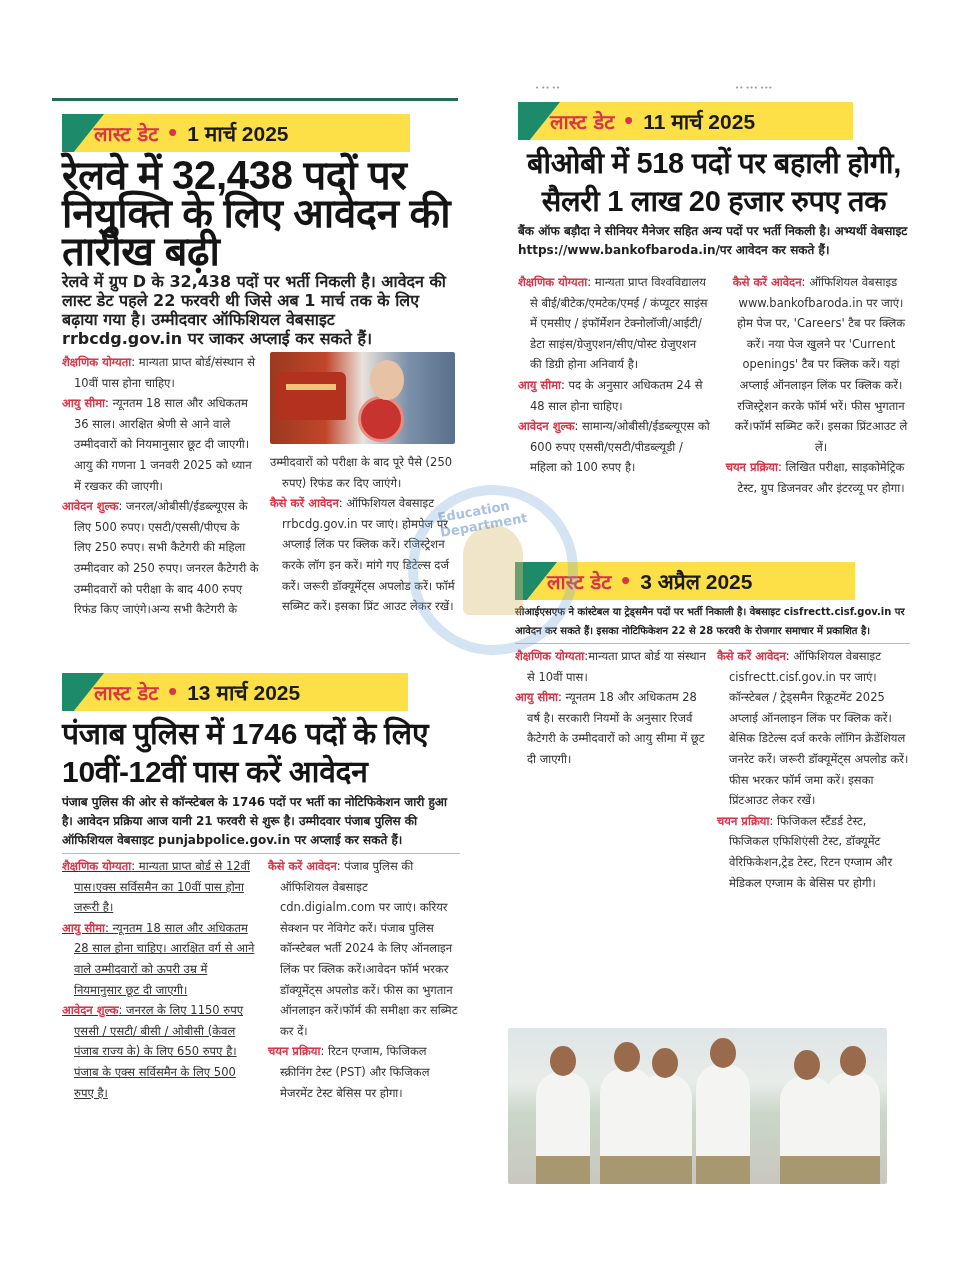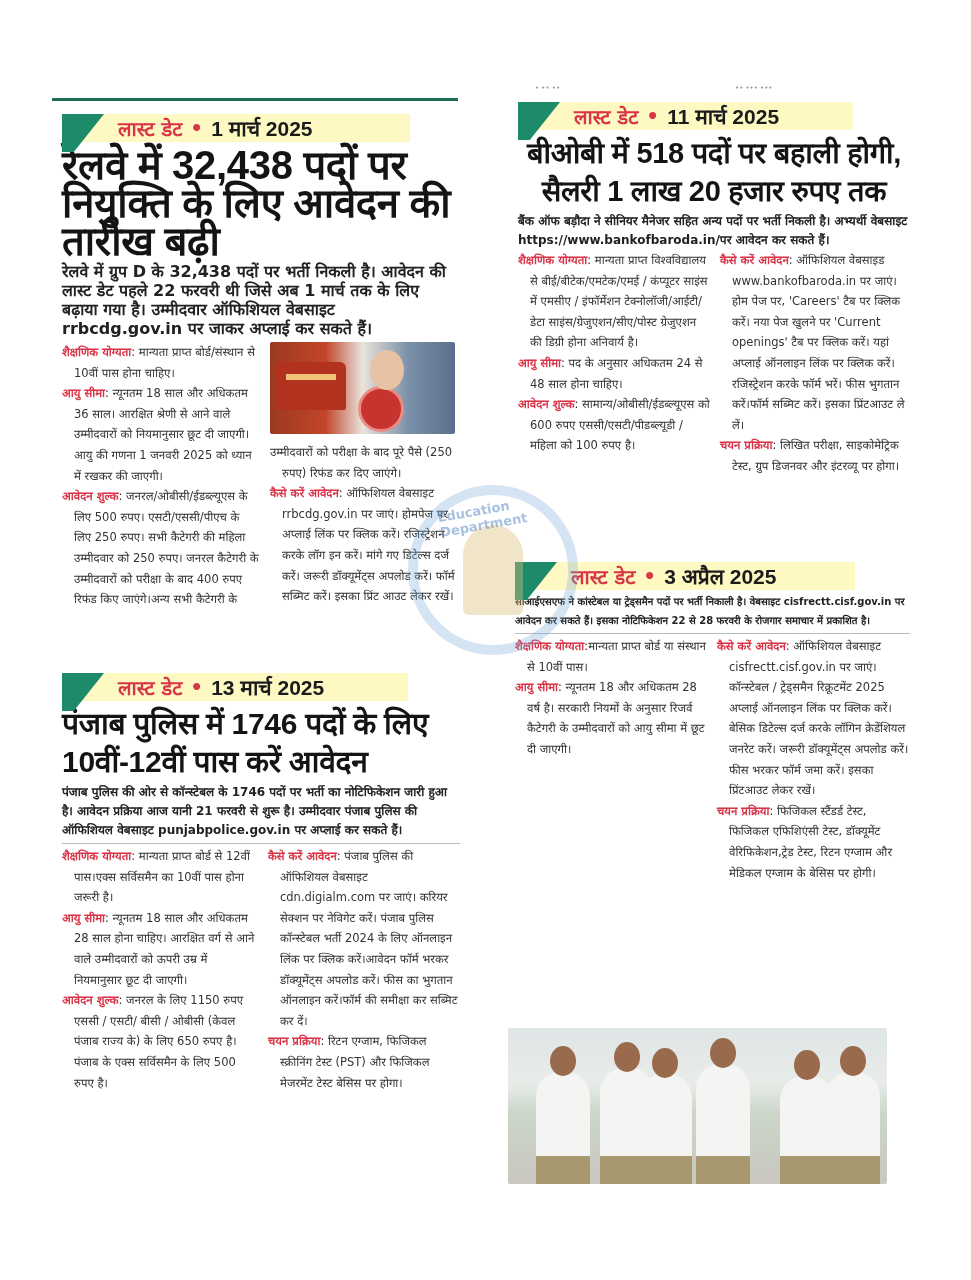--- a/index.html
+++ b/index.html
@@ -3,22 +3,22 @@
 <meta charset="utf-8">
 <style>
   * { box-sizing: border-box; margin: 0; padding: 0; }
   html, body { width: 971px; height: 1280px; background: #ffffff; overflow: hidden; }
   body { position: relative; font-family: "DejaVu Sans", sans-serif; color: #2a2a2a; }
 
   .col-divider-top { position: absolute; left: 52px; top: 98px; width: 406px; height: 3px; background: #1f6e55; }
 
   .card { position: absolute; }
   .banner {
-    position: relative; height: 28px; background: #fef9c3;
-    display: flex; align-items: center; padding-left: 56px;
+    position: relative; height: 38px; background: #fde047;
+    display: flex; align-items: center; padding-left: 32px;
   }
   .banner .tri {
     position: absolute; left: 0; top: 0; width: 42px; height: 38px;
     background: #1d8a6a; clip-path: polygon(0 0, 100% 0, 28% 100%, 0 100%);
   }
   .banner .label { color: #d93548; font-weight: bold; font-size: 20px; }
   .banner .dot { color: #d93548; font-weight: bold; font-size: 20px; margin: 0 8px; }
   .banner .date { color: #1b1b1b; font-weight: bold; font-size: 21px; font-family: "Liberation Sans", sans-serif; }
 
   .headline {
@@ -97,45 +97,45 @@
 
 <div class="card" style="left:518px; top:102px; width:392px;">
   <div class="banner" style="width:335px;">
     <span class="tri"></span>
     <span class="label">लास्ट डेट</span>
     <span class="dot">•</span>
     <span class="date">11 मार्च 2025</span>
   </div>
   <div class="headline" style="font-size:29px;text-align:center;">बीओबी में 518 पदों पर बहाली होगी, सैलरी 1 लाख 20 हजार रुपए तक</div>
   <div class="intro" style="font-size:12px;">बैंक ऑफ बड़ौदा ने सीनियर मैनेजर सहित अन्य पदों पर भर्ती निकली है। अभ्यर्थी वेबसाइट https://www.bankofbaroda.in/पर आवेदन कर सकते हैं।</div>
-  <div class="cols" style="margin-top:0;">
+  <div class="cols" style="margin-top:12px;">
     <div class="col" style="flex:0 0 192px;">
       <div class="para"><span class="key">शैक्षणिक योग्यता</span><span>: मान्यता प्राप्त विश्वविद्यालय से बीई/बीटेक/एमटेक/एमई / कंप्यूटर साइंस में एमसीए / इंफॉर्मेशन टेक्नोलॉजी/आईटी/डेटा साइंस/ग्रेजुएशन/सीए/पोस्ट ग्रेजुएशन की डिग्री होना अनिवार्य है।</span></div>
       <div class="para"><span class="key">आयु सीमा</span><span>: पद के अनुसार अधिकतम 24 से 48 साल होना चाहिए।</span></div>
       <div class="para"><span class="key">आवेदन शुल्क</span><span>: सामान्य/ओबीसी/ईडब्ल्यूएस को 600 रुपए एससी/एसटी/पीडब्ल्यूडी / महिला को 100 रुपए है।</span></div>
     </div>
-    <div class="col" style="flex:0 0 190px;">
+    <div class="col" style="flex:0 0 190px;text-align:center;">
       <div class="para"><span class="key">कैसे करें आवेदन</span><span>: ऑफिशियल वेबसाइड www.bankofbaroda.in पर जाएं। होम पेज पर, 'Careers' टैब पर क्लिक करें। नया पेज खुलने पर 'Current openings' टैब पर क्लिक करें। यहां अप्लाई ऑनलाइन लिंक पर क्लिक करें। रजिस्ट्रेशन करके फॉर्म भरें। फीस भुगतान करें।फॉर्म सब्मिट करें। इसका प्रिंटआउट ले लें।</span></div>
       <div class="para"><span class="key">चयन प्रक्रिया</span><span>: लिखित परीक्षा, साइकोमेट्रिक टेस्ट, ग्रुप डिजनवर और इंटरव्यू पर होगा।</span></div>
     </div>
   </div>
 </div>
 
 <div class="card" style="left:62px; top:673px; width:398px;">
   <div class="banner" style="width:346px;">
     <span class="tri"></span>
     <span class="label">लास्ट डेट</span>
     <span class="dot">•</span>
     <span class="date">13 मार्च 2025</span>
   </div>
   <div class="headline" style="font-size:30px;">पंजाब पुलिस में 1746 पदों के लिए 10वीं-12वीं पास करें आवेदन</div>
   <div class="intro" style="font-size:12px;">पंजाब पुलिस की ओर से कॉन्स्टेबल के 1746 पदों पर भर्ती का नोटिफिकेशन जारी हुआ है। आवेदन प्रक्रिया आज यानी 21 फरवरी से शुरू है। उम्मीदवार पंजाब पुलिस की ऑफिशियल वेबसाइट punjabpolice.gov.in पर अप्लाई कर सकते हैं।</div>
   <div class="rule"></div>
   <div class="cols">
-    <div class="col" style="flex:0 0 196px;">
+    <div class="col" style="flex:0 0 196px;text-decoration:underline;">
       <div class="para"><span class="key">शैक्षणिक योग्यता</span><span>: मान्यता प्राप्त बोर्ड से 12वीं पास।एक्स सर्विसमैन का 10वीं पास होना जरूरी है।</span></div>
       <div class="para"><span class="key">आयु सीमा</span><span>: न्यूनतम 18 साल और अधिकतम 28 साल होना चाहिए। आरक्षित वर्ग से आने वाले उम्मीदवारों को ऊपरी उम्र में नियमानुसार छूट दी जाएगी।</span></div>
       <div class="para"><span class="key">आवेदन शुल्क</span><span>: जनरल के लिए 1150 रुपए एससी / एसटी/ बीसी / ओबीसी (केवल पंजाब राज्य के) के लिए 650 रुपए है। पंजाब के एक्स सर्विसमैन के लिए 500 रुपए है।</span></div>
     </div>
     <div class="col" style="flex:0 0 192px;">
       <div class="para"><span class="key">कैसे करें आवेदन</span><span>: पंजाब पुलिस की ऑफिशियल वेबसाइट cdn.digialm.com पर जाएं। करियर सेक्शन पर नेविगेट करें। पंजाब पुलिस कॉन्स्टेबल भर्ती 2024 के लिए ऑनलाइन लिंक पर क्लिक करें।आवेदन फॉर्म भरकर डॉक्यूमेंट्स अपलोड करें। फीस का भुगतान ऑनलाइन करें।फॉर्म की समीक्षा कर सब्मिट कर दें।</span></div>
       <div class="para"><span class="key">चयन प्रक्रिया</span><span>: रिटन एग्जाम, फिजिकल स्क्रीनिंग टेस्ट (PST) और फिजिकल मेजरमेंट टेस्ट बेसिस पर होगा।</span></div>
     </div>
   </div>
 </div>

